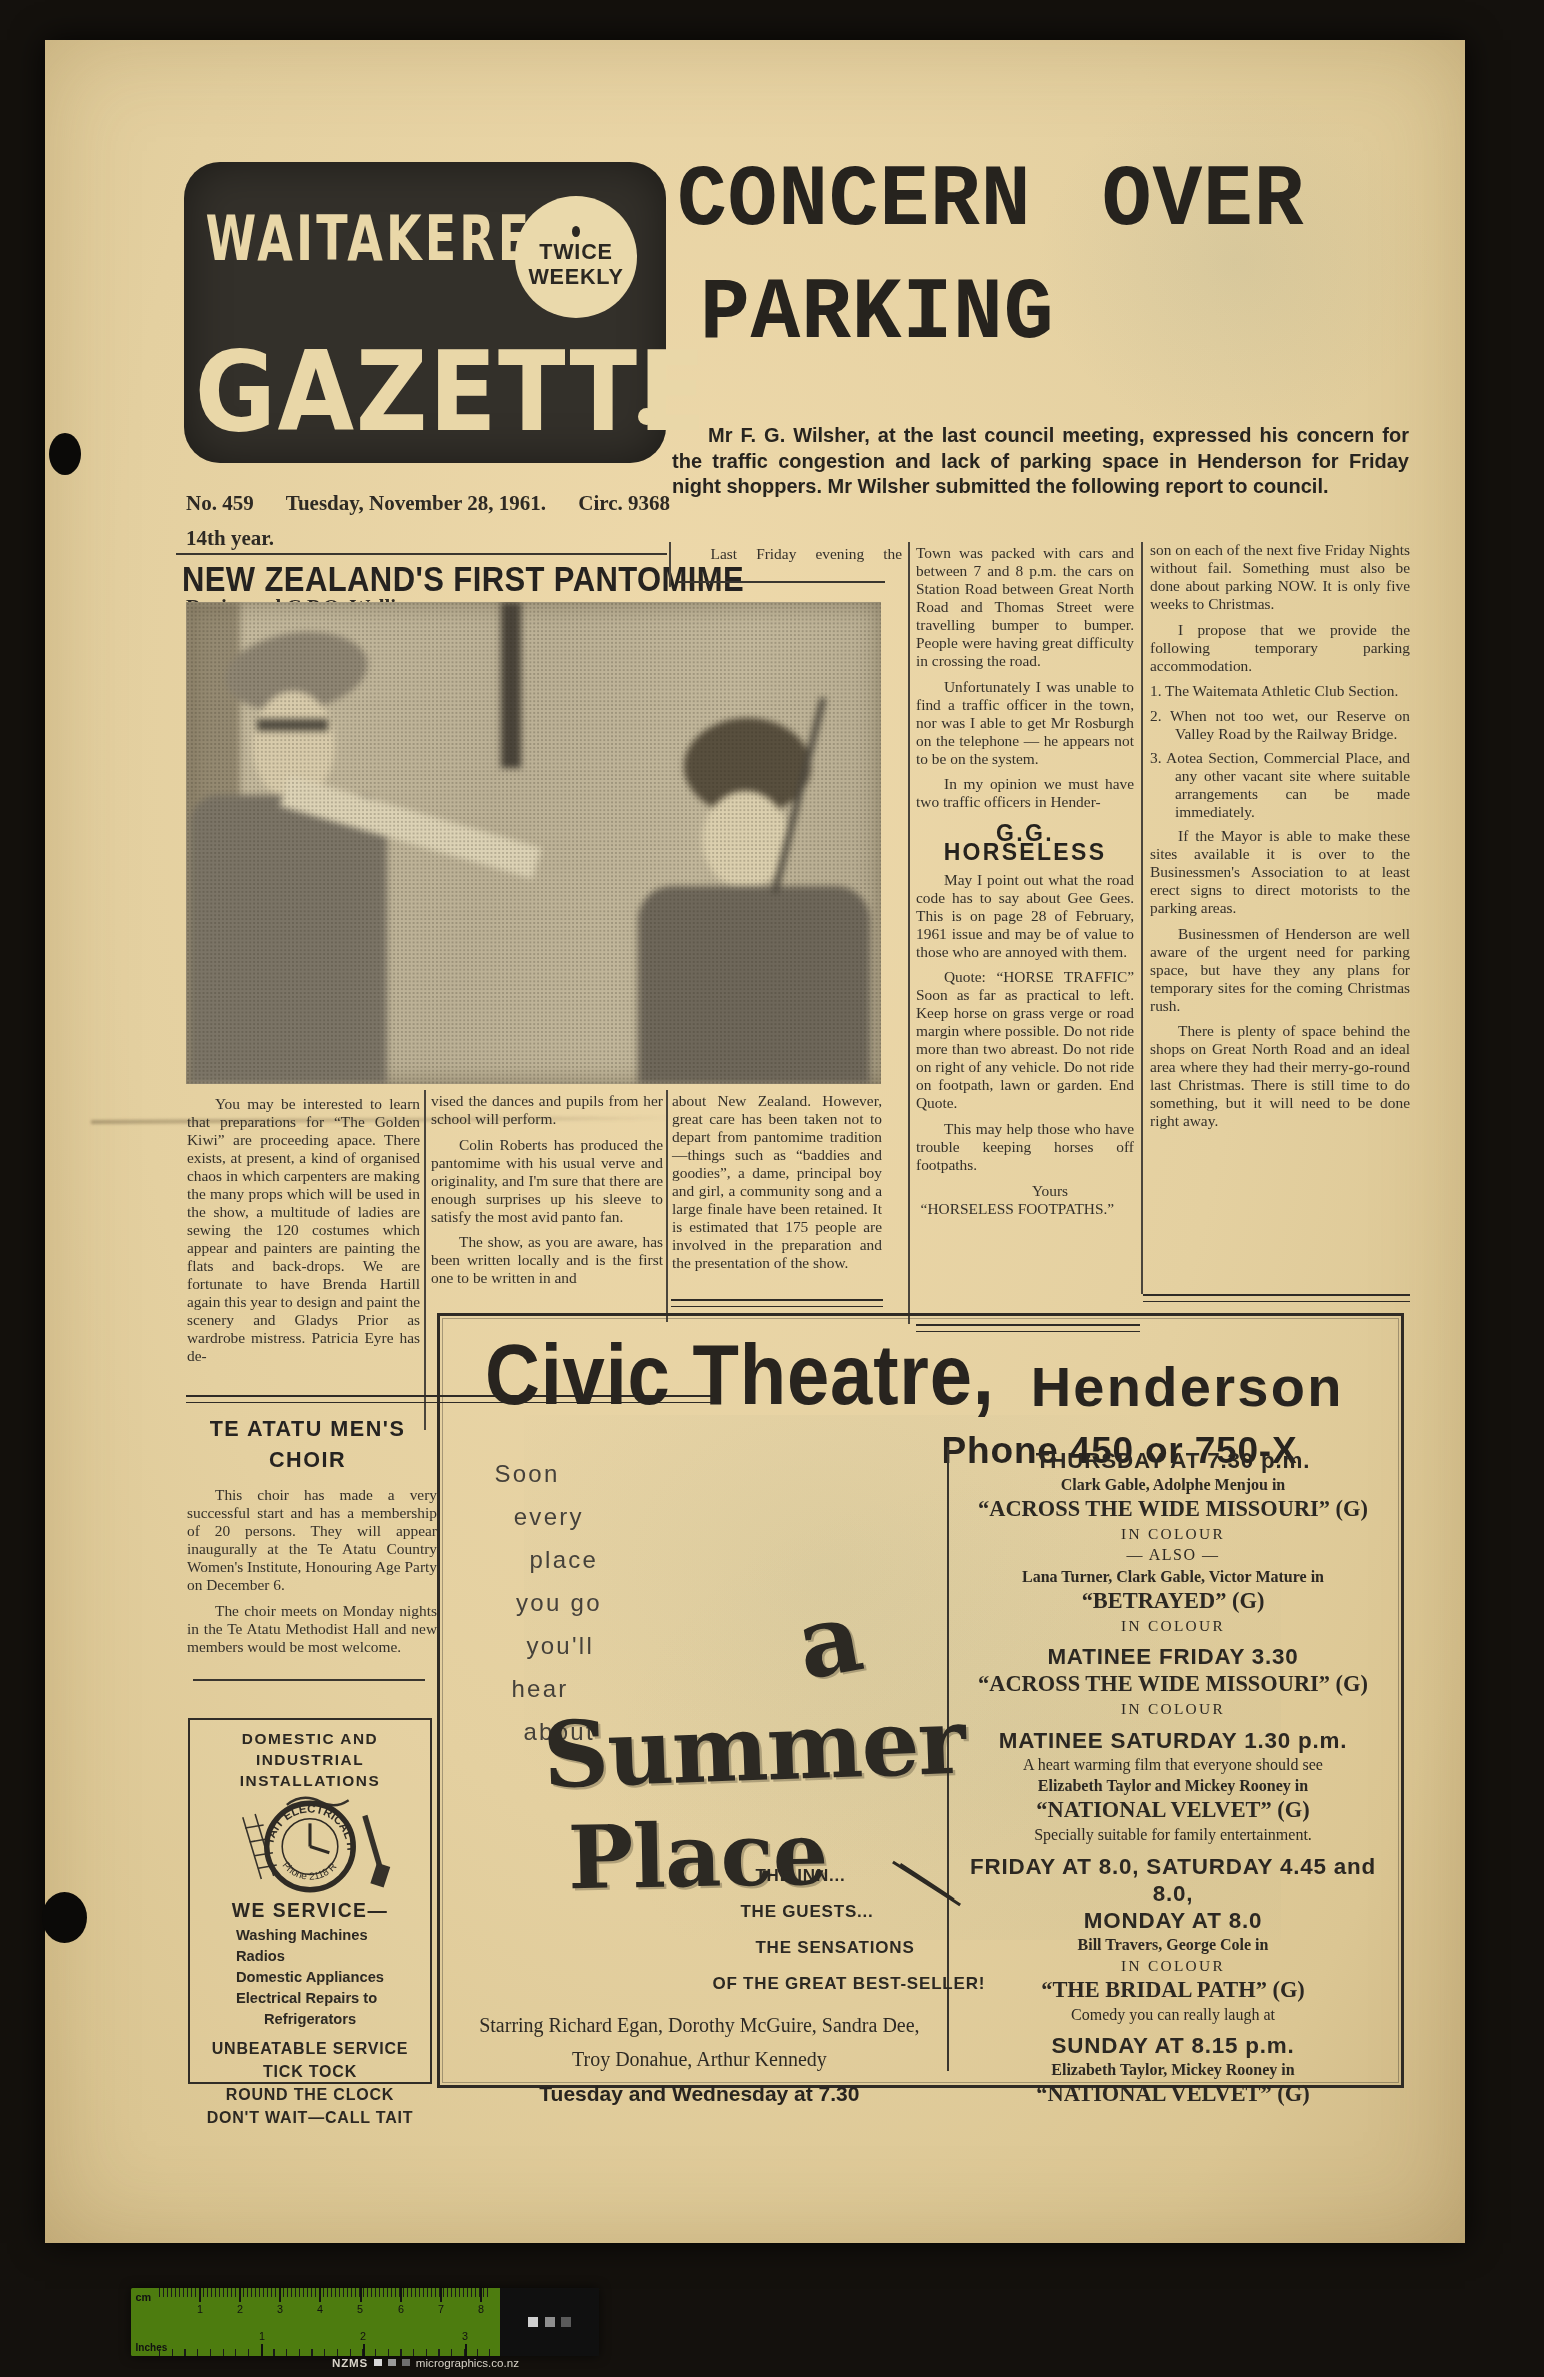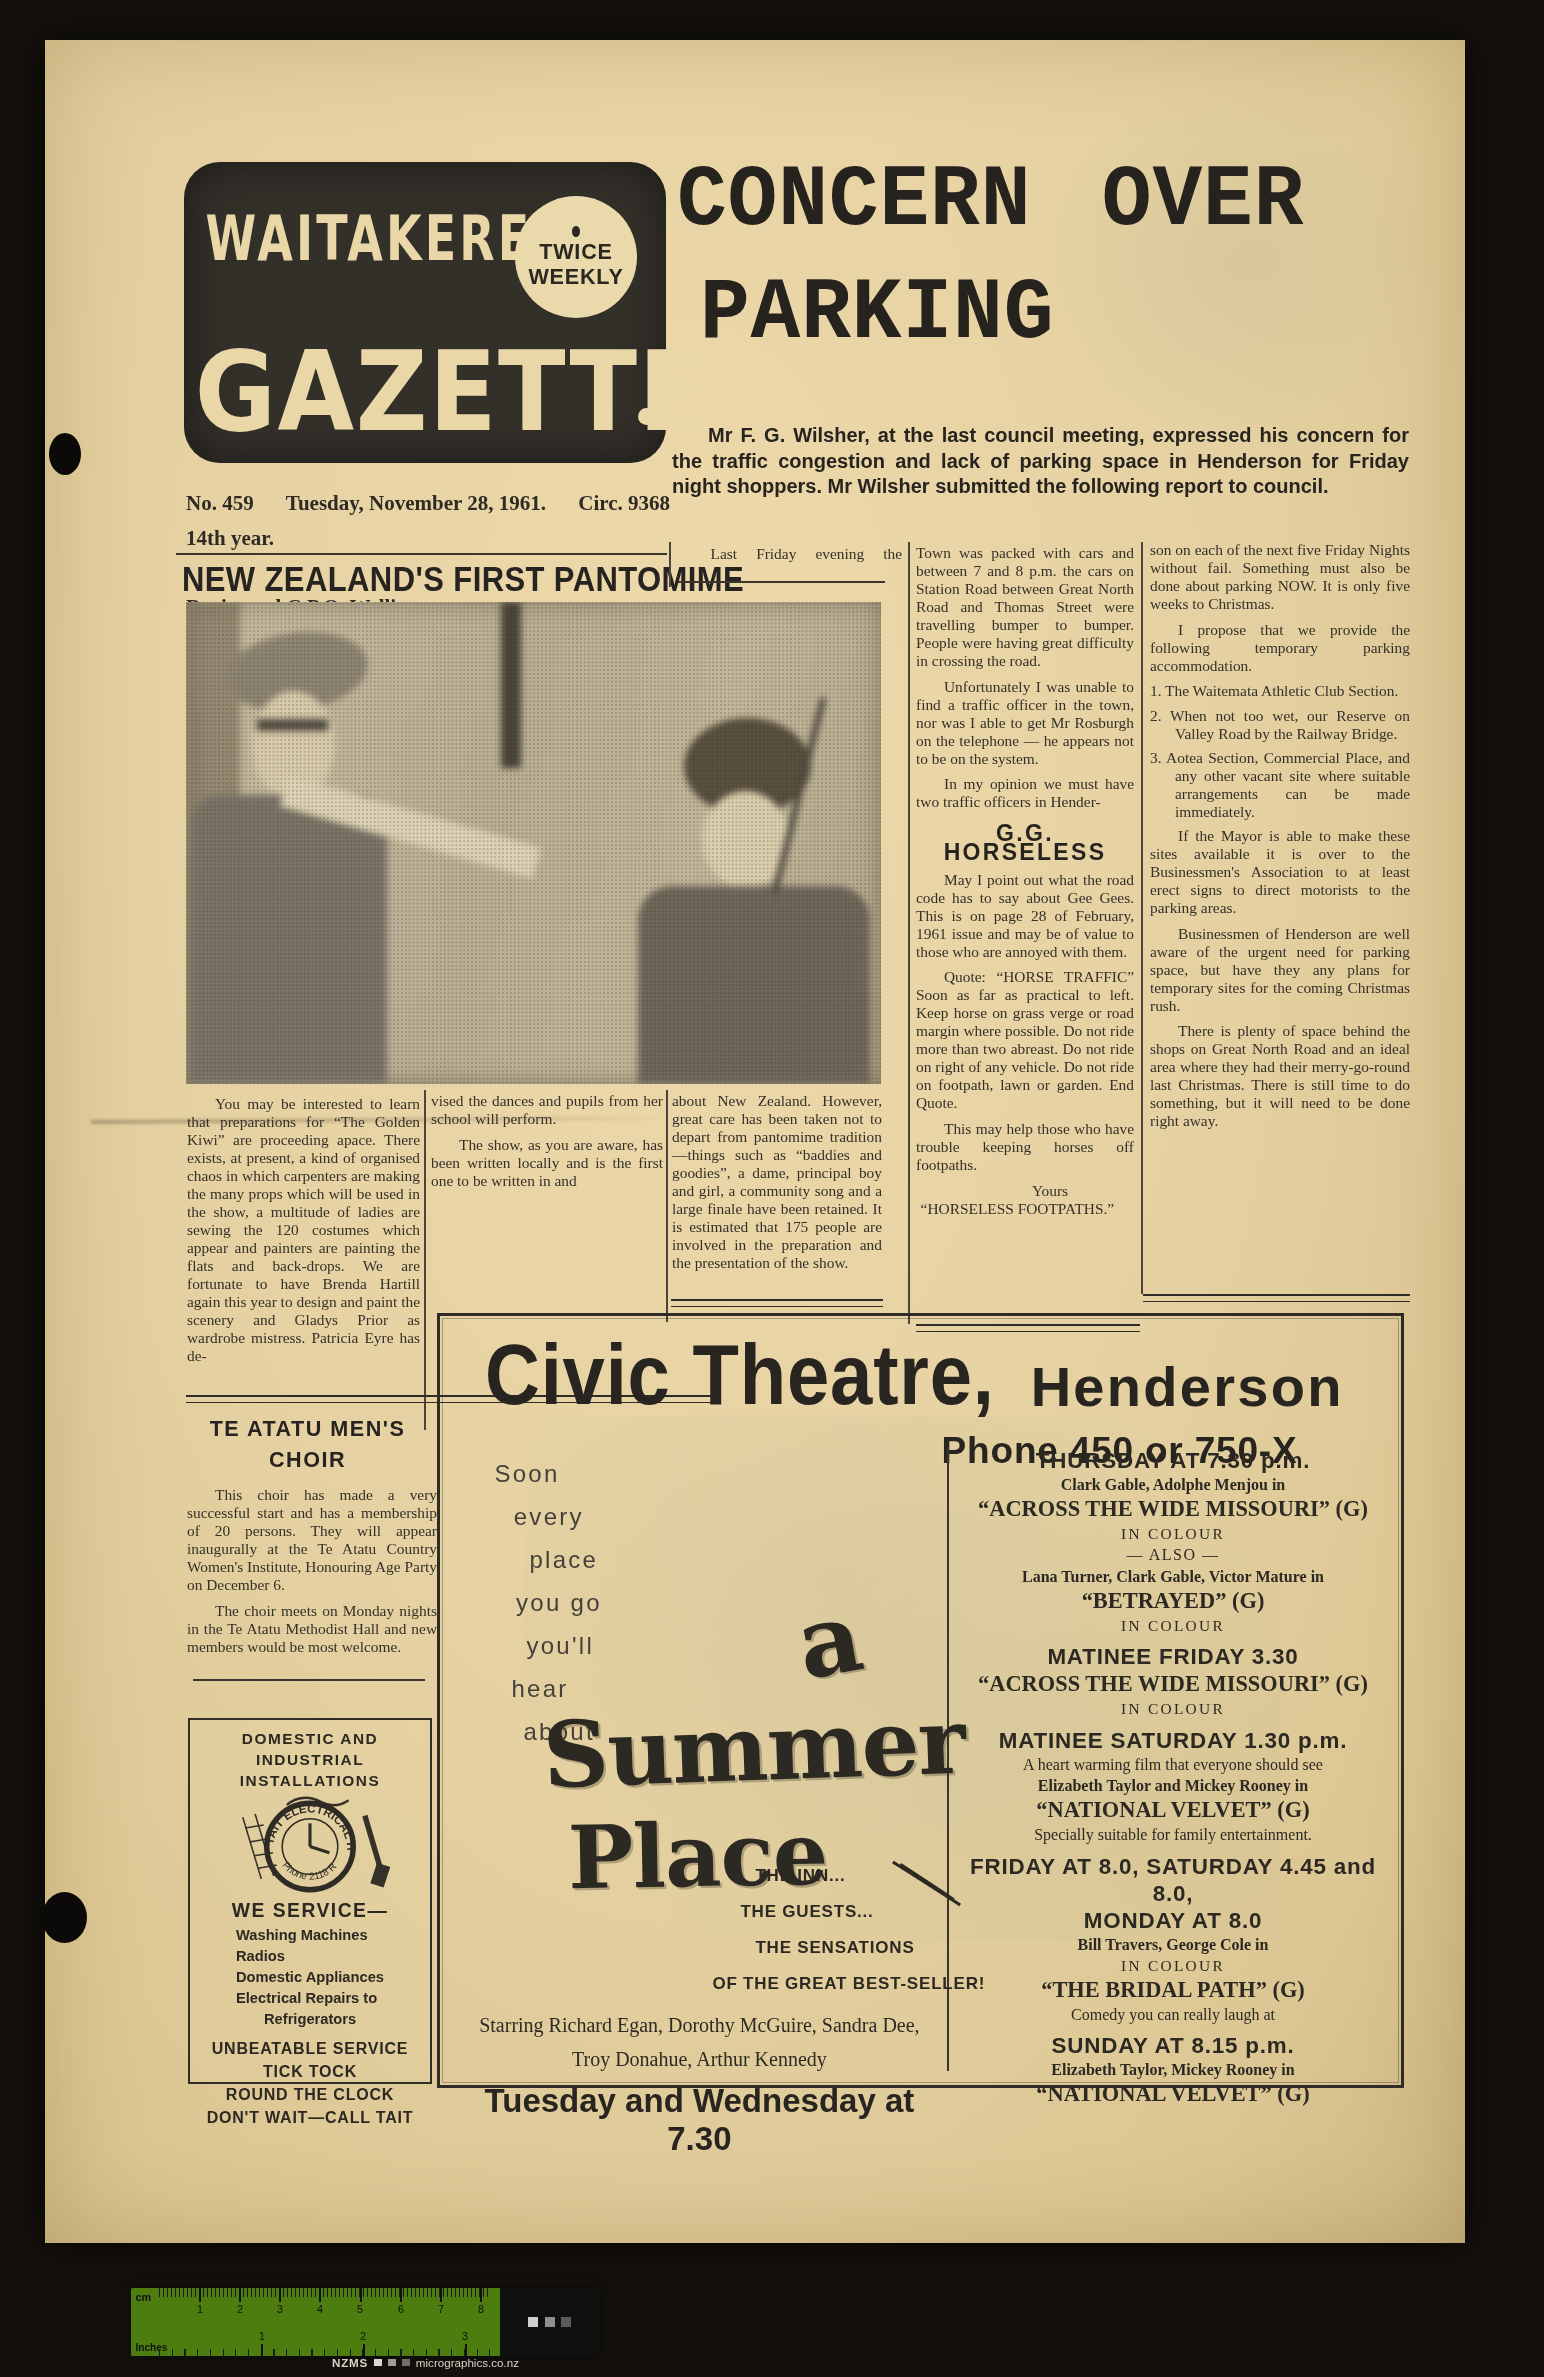--- a/index.html
+++ b/index.html
@@ -87,21 +87,21 @@
   .sp-a{left:346px;top:151px;font-size:97px;transform:rotate(-10deg);}
   .sp-summer{left:91px;top:263px;font-size:91px;transform:rotate(-2deg);letter-spacing:-1.5px;}
   .sp-place{left:116px;top:372px;font-size:87px;transform:rotate(-1deg);letter-spacing:-0.8px;}
   .tagline{position:absolute;left:260px;top:426px;width:255px;font-family:"Liberation Sans",sans-serif;font-weight:bold;font-size:17px;line-height:36px;color:#2c2923;letter-spacing:0.8px;white-space:nowrap;}
   .tagline div:nth-child(1){margin-left:43px;}
   .tagline div:nth-child(2){margin-left:28px;}
   .tagline div:nth-child(3){margin-left:43px;}
   .flourish{position:absolute;left:433px;top:437px;transform:rotate(18deg);}
   .starring{position:absolute;left:0;top:582px;width:494px;text-align:center;font-size:20px;color:#2e2a24;}
   .starring2{top:616px;}
-  .showtime{position:absolute;left:0;top:650px;width:494px;text-align:center;font-family:"Liberation Sans",sans-serif;font-weight:bold;font-size:33px;color:#28241f;}
+  .showtime{position:absolute;left:0;top:650px;width:494px;text-align:center;font-family:"Liberation Sans",sans-serif;font-weight:bold;font-size:21px;color:#28241f;}
   .civic-right{position:absolute;left:510px;top:108px;width:446px;text-align:center;color:#2c2822;padding-top:23px;box-sizing:border-box;}
   .sched-block{margin-bottom:7.7px;}
   .s-time{font-family:"Liberation Sans",sans-serif;font-weight:bold;font-size:22.4px;line-height:27px;letter-spacing:0.8px;}
   .s-cast{font-weight:bold;font-size:16px;line-height:21px;}
   .s-film{font-weight:bold;font-size:22.4px;line-height:28px;}
   .s-note{font-size:15.4px;line-height:21px;letter-spacing:2.3px;text-align:center;}
   .s-also{font-size:16px;line-height:21.6px;letter-spacing:1.5px;}
   .s-blurb{font-size:16px;line-height:21px;}
 
   
@@ -206,20 +206,21 @@
       <p>If the Mayor is able to make these sites available it is over to the Businessmen's Association to at least erect signs to direct motorists to the parking areas.</p>
       <p>Businessmen of Henderson are well aware of the urgent need for parking space, but have they any plans for temporary sites for the coming Christmas rush.</p>
       <p>There is plenty of space behind the shops on Great North Road and an ideal area where they had their merry-go-round last Christmas. There is still time to do something, but it will need to be done right away.</p>
     </div>
 
     <div class="bodycol" style="left:142px;top:1055px;width:233px;">
       <p>You may be interested to learn that preparations for “The Golden Kiwi” are proceeding apace. There exists, at present, a kind of organised chaos in which carpenters are making the many props which will be used in the show, a multitude of ladies are sewing the 120 costumes which appear and painters are painting the flats and back-drops. We are fortunate to have Brenda Hartill again this year to design and paint the scenery and Gladys Prior as wardrobe mistress. Patricia Eyre has de-</p>
     </div>
     <div class="bodycol" style="left:386px;top:1052px;width:232px;">
       <p class="ni">vised the dances and pupils from her school will perform.</p>
+      <p>Colin Roberts has produced the pantomime with his usual verve and originality, and I'm sure that there are enough surprises up his sleeve to satisfy the most avid panto fan.</p>
       <p>The show, as you are aware, has been written locally and is the first one to be written in and</p>
     </div>
     <div class="bodycol" style="left:627px;top:1052px;width:210px;">
       <p class="ni">about New Zealand. However, great care has been taken not to depart from pantomime tradition—things such as “baddies and goodies”, a dame, principal boy and girl, a community song and a large finale have been retained. It is estimated that 175 people are involved in the preparation and the presentation of the show.</p>
     </div>
 
     <div class="vrule" style="left:863px;top:502px;height:782px;"></div>
     <div class="vrule" style="left:1096px;top:502px;height:752px;"></div>
     <div class="vrule" style="left:379px;top:1050px;height:340px;"></div>
     <div class="vrule" style="left:621px;top:1050px;height:232px;"></div>

